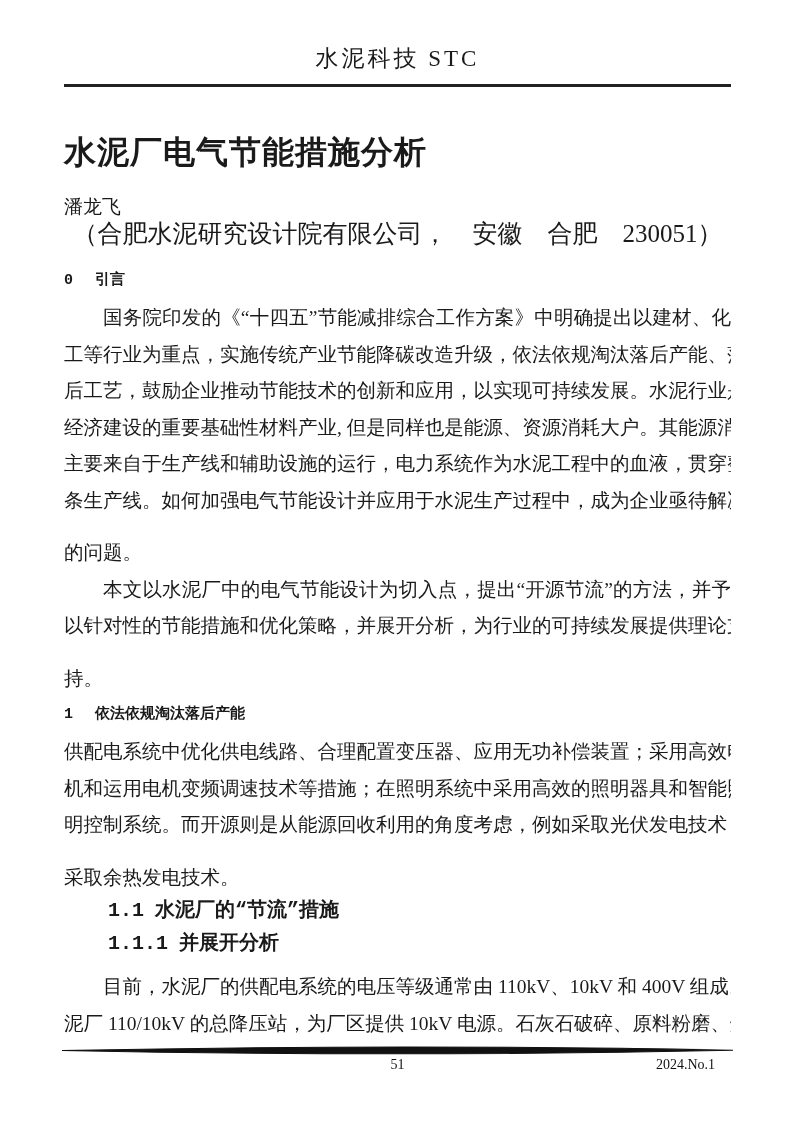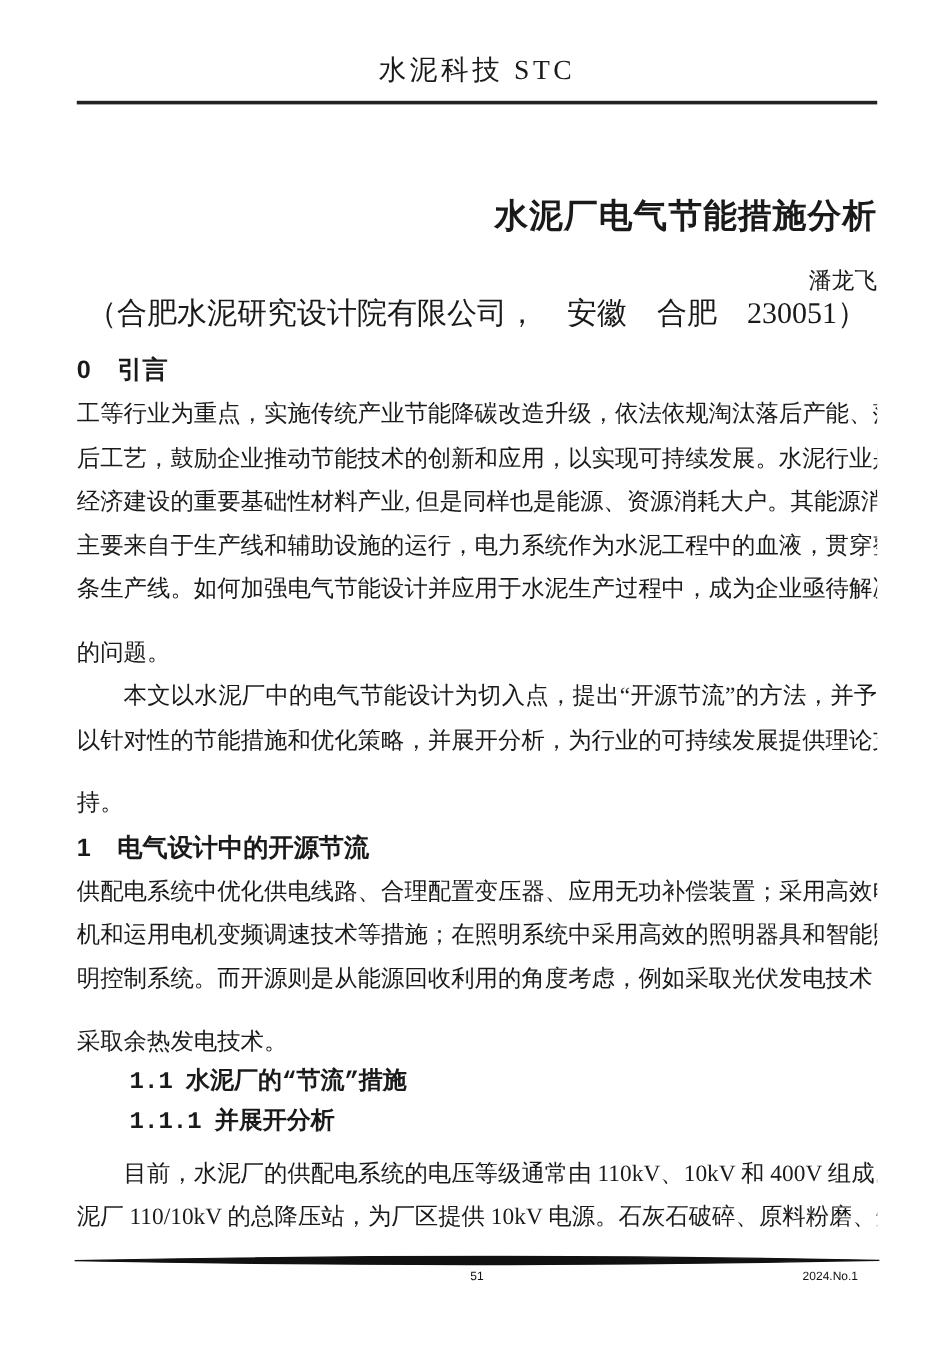--- a/index.html
+++ b/index.html
@@ -26,47 +26,47 @@
     font-family: "Liberation Serif", "DejaVu Serif", serif;
   }
   .header-rule {
     margin-top: 12px;
     border-top: 3px solid #222222;
     height: 0;
   }
 
   
   .article-title {
-    margin-top: 72px;
-    text-align: right;
+    margin-top: 44px;
+    text-align: left;
     font-family: "Liberation Sans", "DejaVu Sans", sans-serif;
     font-weight: 700;
-    font-size: 28px;
+    font-size: 32px;
     line-height: 42px;
     letter-spacing: 1px;
   }
   .article-author {
     margin-top: 22px;
-    text-align: right;
+    text-align: left;
     font-size: 19px;
     line-height: 24px;
   }
   .article-affiliation {
     margin-top: 2px;
     text-align: center;
     font-size: 25px;
     line-height: 26px;
   }
 
   
   .h-l1 {
     margin-top: 20px;
-    font-family: Liberation Sans, sans-serif;
+    font-family: Liberation Mono, monospace;
     font-weight: 700;
-    font-size: 21px;
+    font-size: 15px;
     line-height: 28px;
   }
   .h-l1 .h-num { display: inline-block; margin-right: 22px; }
   .h-l2, .h-l3 {
     font-family: Liberation Mono, monospace;
     font-weight: 700;
     font-size: 20px;
     line-height: 26px;
     margin-left: 44px;
   }
@@ -92,22 +92,22 @@
   
   .footer {
     position: absolute;
     left: 62px; right: 60px;
     top: 1046px;
   }
   .footer-rule-svg { display: block; width: 100%; height: 10px; }
   .footer-meta {
     position: relative;
     height: 20px;
-    font-family: Liberation Sans, sans-serif;
-    font-size: 10px;
+    font-family: Liberation Serif, serif;
+    font-size: 14px;
     line-height: 18px;
     color: #111;
   }
   .page-number {
     position: absolute;
     left: 50%;
     transform: translateX(-50%);
   }
   .issue-label {
     position: absolute;
@@ -124,36 +124,37 @@
 
   <div class="article-title">水泥厂电气节能措施分析</div>
   <div class="article-author">潘龙飞</div>
   <div class="article-affiliation">（合肥水泥研究设计院有限公司，　安徽　合肥　230051）</div>
 
   <div class="h-l1">
     <span class="h-num">0</span><span>引言</span>
   </div>
 
   <div class="para after-h">
+    <div class="bline first">国务院印发的《“十四五”节能减排综合工作方案》中明确提出以建材、化</div>
     <div class="bline">工等行业为重点，实施传统产业节能降碳改造升级，依法依规淘汰落后产能、落</div>
     <div class="bline">后工艺，鼓励企业推动节能技术的创新和应用，以实现可持续发展。水泥行业是</div>
     <div class="bline">经济建设的重要基础性材料产业, 但是同样也是能源、资源消耗大户。其能源消耗</div>
     <div class="bline">主要来自于生产线和辅助设施的运行，电力系统作为水泥工程中的血液，贯穿整</div>
     <div class="bline">条生产线。如何加强电气节能设计并应用于水泥生产过程中，成为企业亟待解决</div>
     <div class="bline short">的问题。</div>
   </div>
 
   <div class="para">
     <div class="bline first">本文以水泥厂中的电气节能设计为切入点，提出“开源节流”的方法，并予</div>
     <div class="bline">以针对性的节能措施和优化策略，并展开分析，为行业的可持续发展提供理论支</div>
     <div class="bline short">持。</div>
   </div>
 
   <div class="h-l1" style="margin-top:4px;">
-    <span class="h-num">1</span><span>电气设计中的开源节流</span>
+    <span class="h-num">1</span><span>依法依规淘汰落后产能</span>
   </div>
 
   <div class="para after-h">
     <div class="bline">供配电系统中优化供电线路、合理配置变压器、应用无功补偿装置；采用高效电</div>
     <div class="bline">机和运用电机变频调速技术等措施；在照明系统中采用高效的照明器具和智能照</div>
     <div class="bline">明控制系统。而开源则是从能源回收利用的角度考虑，例如采取光伏发电技术；</div>
     <div class="bline short">采取余热发电技术。</div>
   </div>
 
   <div class="h-l2">

